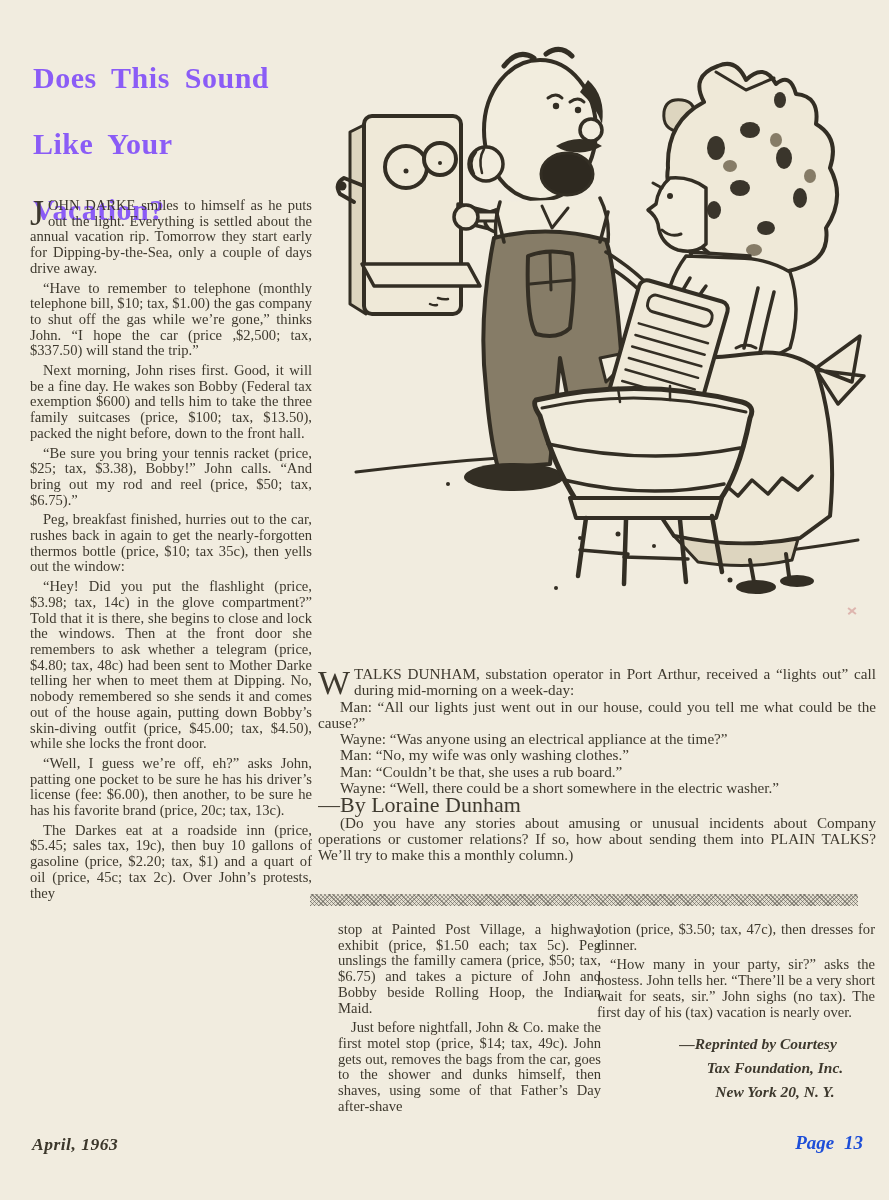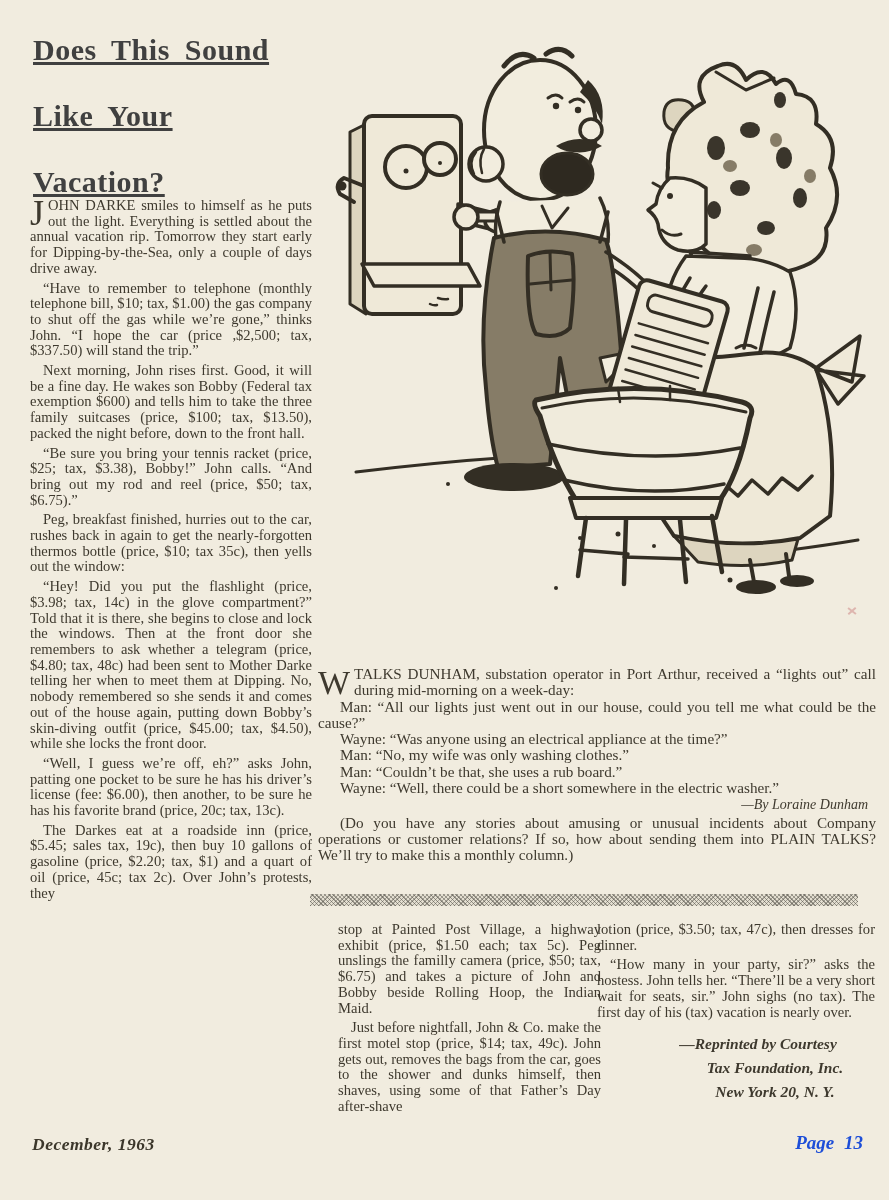--- a/index.html
+++ b/index.html
@@ -4,23 +4,23 @@
 <style>
   html,body { margin:0; padding:0; background:#ffffff; }
   .page {
     position:relative; width:889px; height:1200px;
     background:#f1ecdf;
     font-family:"Liberation Serif","DejaVu Serif",serif;
     color:#3e392e; overflow:hidden;
   }
   
   .title {
-    position:absolute; left:33px; top:17px; width:290px;
+    position:absolute; left:33px; top:45px; width:290px;
     font-size:30px; line-height:66px; font-weight:bold;
-    color:#404040; word-spacing:7px; letter-spacing:0.5px;text-decoration:underline;
+    color:#8b5cf6; word-spacing:7px; letter-spacing:0.5px;
   }
   .body-col {
     position:absolute; left:30px; top:198px; width:282px; height:918px;
     font-size:14.6px; line-height:15.7px; text-align:justify; overflow:hidden;
   }
   .body-col p { margin:0 0 4px 0; }
   .body-col p.indent { text-indent:13px; }
   .dropcap {
     float:left; font-size:36px; line-height:29px; padding:1px 4px 0 0;
     color:#3e392e;
@@ -35,21 +35,21 @@
   .beat-text {
     position:absolute; left:318px; top:666px; width:558px; height:228px;
     font-size:15.2px; line-height:16.3px; text-align:justify; overflow:hidden;
   }
   .beat-text p { margin:0; }
   .dropcap-w {
     float:left; font-size:34px; line-height:30px; padding:2px 4px 0 0;
   }
   .dialogue-line { text-indent:22px; }
   .byline {
-    text-align:right; font-style:italic; font-size:14px;
+    text-align:left; font-size:22px;
     padding-right:8px; margin:1px 0 1px 0 !important;
   }
   .note { text-indent:22px; }
   
   .divider {
     position:absolute; left:310px; top:894px; width:548px; height:12px;
     background-color:#e3ded0;
     background-image:
       repeating-linear-gradient(45deg, rgba(85,82,74,.55) 0 1px, transparent 1px 3px),
       repeating-linear-gradient(-45deg, rgba(85,82,74,.45) 0 1px, transparent 1px 3px);
@@ -253,16 +253,16 @@
         <p>lotion (price, $3.50; tax, 47c), then dresses for dinner.</p>
         <p>“How many in your party, sir?” asks the hostess.  John tells her. “There’ll be a very short wait for seats, sir.”  John sighs (no tax).  The first day of his (tax) vacation is nearly over.</p>
       </div>
     <div class="credit">
         <p class="credit-line">—Reprinted by Courtesy</p>
         <p class="credit-line">Tax Foundation, Inc.</p>
         <p class="credit-line">New York 20, N. Y.</p>
       </div>
   </div>
 
-  <div class="footer-issue">December, 1963</div>
+  <div class="footer-issue">April, 1963</div>
   <div class="footer-page">Page 13</div>
 
 </div>
 
 </body></html>

